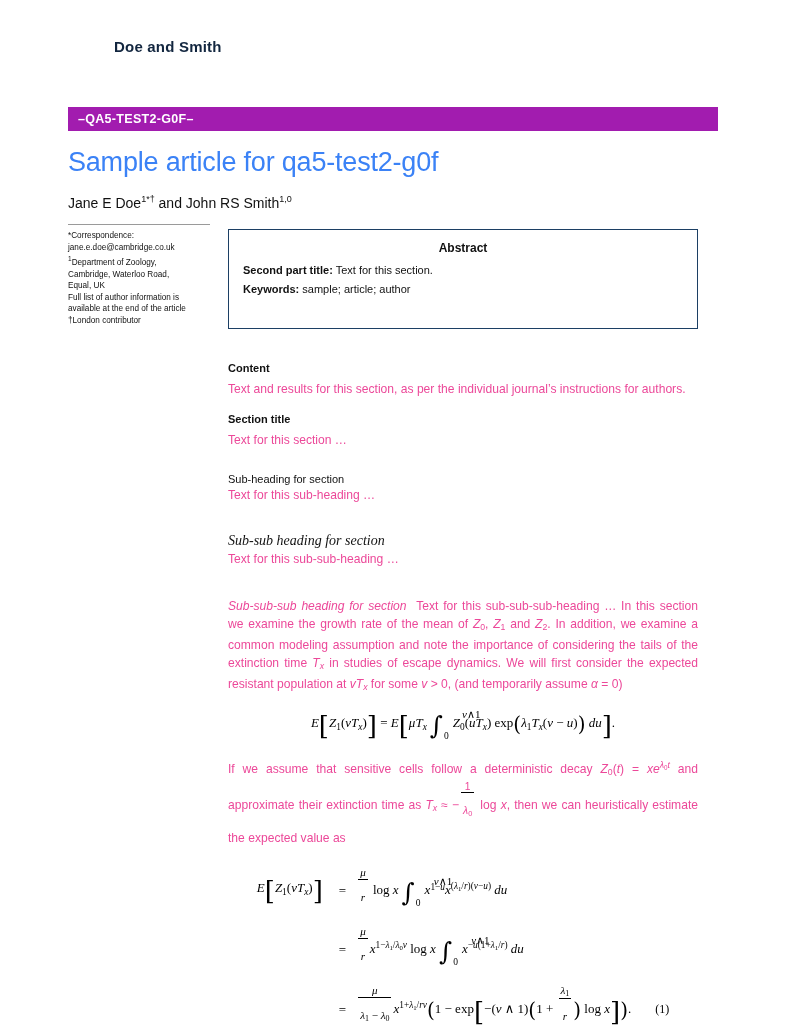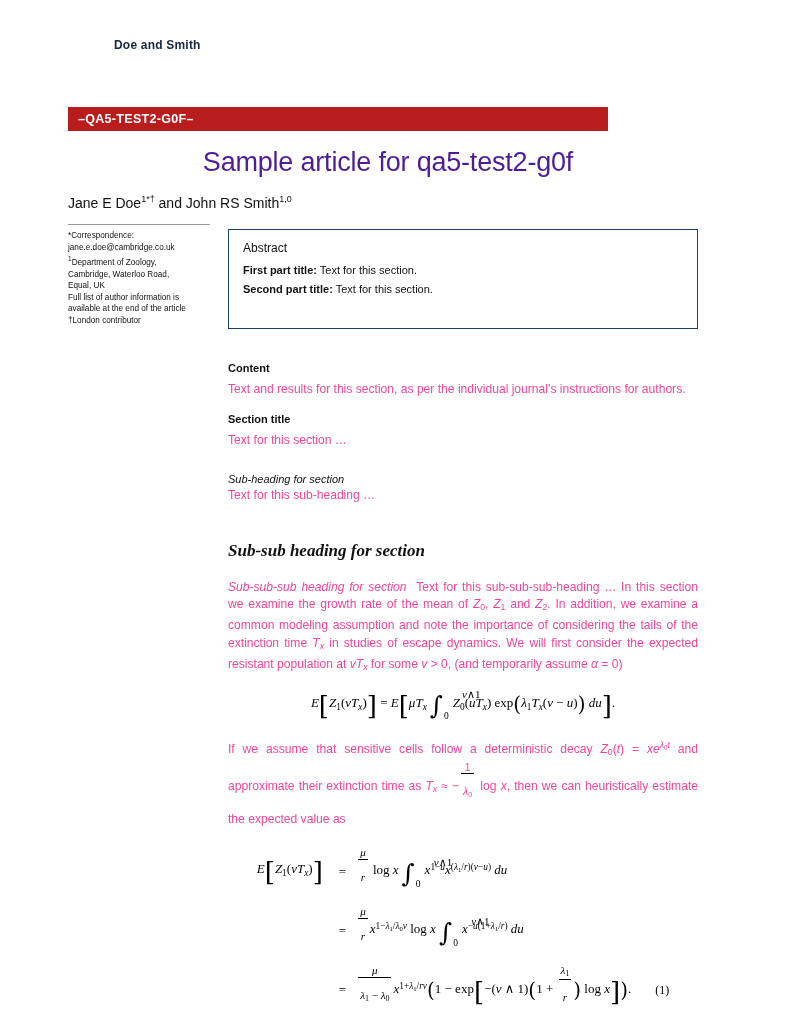--- a/index.html
+++ b/index.html
@@ -22,34 +22,34 @@
     height: 1028px;
   }
 
   
   .running-head {
     position: absolute;
     left: 68px;
     top: 38px;
     font-family: "Liberation Sans", sans-serif;
     font-weight: bold;
-    font-size: 12px;
+    font-size: 15px;
     letter-spacing: 0.2px;
     color: #12263f;
     padding-left: 46px;
   }
 
   
   .header-bar {
     position: absolute;
     left: 68px;
     top: 107px;
-    width: 540px;
+    width: 650px;
     height: 24px;
-    background: #b91c1c;
+    background: #a21caf;
   }
   .header-bar-text {
     position: absolute;
     left: 10px;
     top: 5px;
     font-family: "Liberation Sans", sans-serif;
     font-weight: bold;
     font-size: 12.5px;
     color: #ffffff;
     letter-spacing: 0.3px;
@@ -57,23 +57,22 @@
 
   
   .article-title {
     position: absolute;
     left: 68px;
     top: 147px;
     width: 640px;
     font-family: "Liberation Sans", sans-serif;
     font-size: 27px;
     font-weight: normal;
-    color: #4c1d95;
+    color: #3b82f6;
     letter-spacing: -0.2px;
-    text-align: center;
   }
 
   .authors {
     position: absolute;
     left: 68px;
     top: 194px;
     width: 640px;
     font-family: "Liberation Sans", sans-serif;
     font-size: 14px;
     color: #111111;
@@ -119,23 +118,24 @@
     box-sizing: border-box;
     background: #ffffff;
   }
   .abstract-inner {
     padding: 11px 14px 0 14px;
     font-family: "Liberation Sans", sans-serif;
     font-size: 11px;
     color: #111111;
   }
   .abstract-heading {
-    font-weight: normal;
+    font-weight: bold;
     font-size: 12px;
     margin-bottom: 9px;
+    text-align: center;
   }
   .abstract-line {
     margin-bottom: 7px;
     font-size: 11px;
   }
   .abstract-line b {
     font-weight: bold;
   }
 
   
@@ -151,28 +151,27 @@
     font-weight: bold;
     margin: 0 0 7px 0;
     color: #111111;
   }
   h3.subsec {
     font-family: "Liberation Sans", sans-serif;
     font-size: 11px;
     font-weight: normal;
     margin: 0 0 2px 0;
     color: #111111;
-    font-style: italic;
   }
   h4.subsubsec {
     font-family: "Liberation Serif", serif;
     font-style: italic;
-    font-size: 17px;
-    font-weight: bold;
-    margin: 12px 0 2px 0;
+    font-size: 14px;
+    font-weight: normal;
+    margin: 4px 0 2px 0;
     color: #111111;
   }
   p.body {
     font-family: Liberation Sans, sans-serif;
     font-size: 12.1px;
     line-height: 17.6px;
     margin: 0 0 14px 0;
     text-align: justify;
     color: #ec4899;
   }
@@ -283,44 +282,45 @@
     <div>Equal, UK</div>
     <div>Full list of author information is</div>
     <div>available at the end of the article</div>
     <div><span class="dagger">†</span><span>London contributor</span></div>
   </div>
 
   <div class="abstract-box">
     <div class="abstract-inner">
       <div class="abstract-heading">Abstract</div>
       <div class="abstract-line">
-        <b>First part title:</b><span> Text for this section.</span>
+        <b>Second part title:</b><span> Text for this section.</span>
       </div>
       <div class="abstract-line">
-        <b>Second part title:</b><span> Text for this section.</span>
+        <b>Keywords:</b><span> sample; article; author</span>
       </div>
     </div>
   </div>
 
   <div class="content-col">
 
     <h2 class="sec">Content</h2>
     <p class="body">Text and results for this section, as per the individual journal’s instructions for authors.</p>
 
     <h2 class="sec">Section title</h2>
     <p class="body">Text for this section …</p>
 
     <div class="spacer-sm"></div>
 
     <h3 class="subsec">Sub-heading for section</h3>
     <p class="body">Text for this sub-heading …</p>
 
     <div class="spacer-sm"></div>
 
     <h4 class="subsubsec">Sub-sub heading for section</h4>
+    <p class="body">Text for this sub-sub-heading …</p>
 
     <div class="spacer-md"></div>
 
     <p class="body">
       <span class="runin">Sub-sub-sub heading for section</span>&nbsp;&nbsp;Text for this sub-sub-sub-heading&nbsp;…&nbsp;In this section we examine the growth rate of the mean of <span class="mi">Z</span><span class="sub">0</span>, <span class="mi">Z</span><span class="sub">1</span> and <span class="mi">Z</span><span class="sub">2</span>. In addition, we examine a common modeling assumption and note the importance of considering the tails of the extinction time <span class="mi">T</span><span class="sub mi">x</span> in studies of escape dynamics. We will first consider the expected resistant population at <span class="mi">vT</span><span class="sub mi">x</span> for some <span class="mi">v</span> &gt; 0, (and temporarily assume <span class="mi">α</span> = 0)
     </p>
 
     <div class="math-block">
       <span class="mi">E</span><span class="brk">[</span><span class="mi">Z</span><span class="sub">1</span>(<span class="mi">vT</span><span class="sub mi">x</span>)<span class="brk">]</span> = <span class="mi">E</span><span class="brk">[</span><span class="mi">μT</span><span class="sub mi">x</span>&nbsp;<span class="bigint">∫</span><span class="intlim"><span class="up"><span class="mi">v</span>∧1</span><span class="lo">0</span></span>&nbsp;&nbsp;&nbsp;<span class="mi">Z</span><span class="sub">0</span>(<span class="mi">uT</span><span class="sub mi">x</span>) exp<span class="paren-big">(</span><span class="mi">λ</span><span class="sub">1</span><span class="mi">T</span><span class="sub mi">x</span>(<span class="mi">v</span> − <span class="mi">u</span>)<span class="paren-big">)</span> <span class="mi">du</span><span class="brk">]</span>.
     </div>

